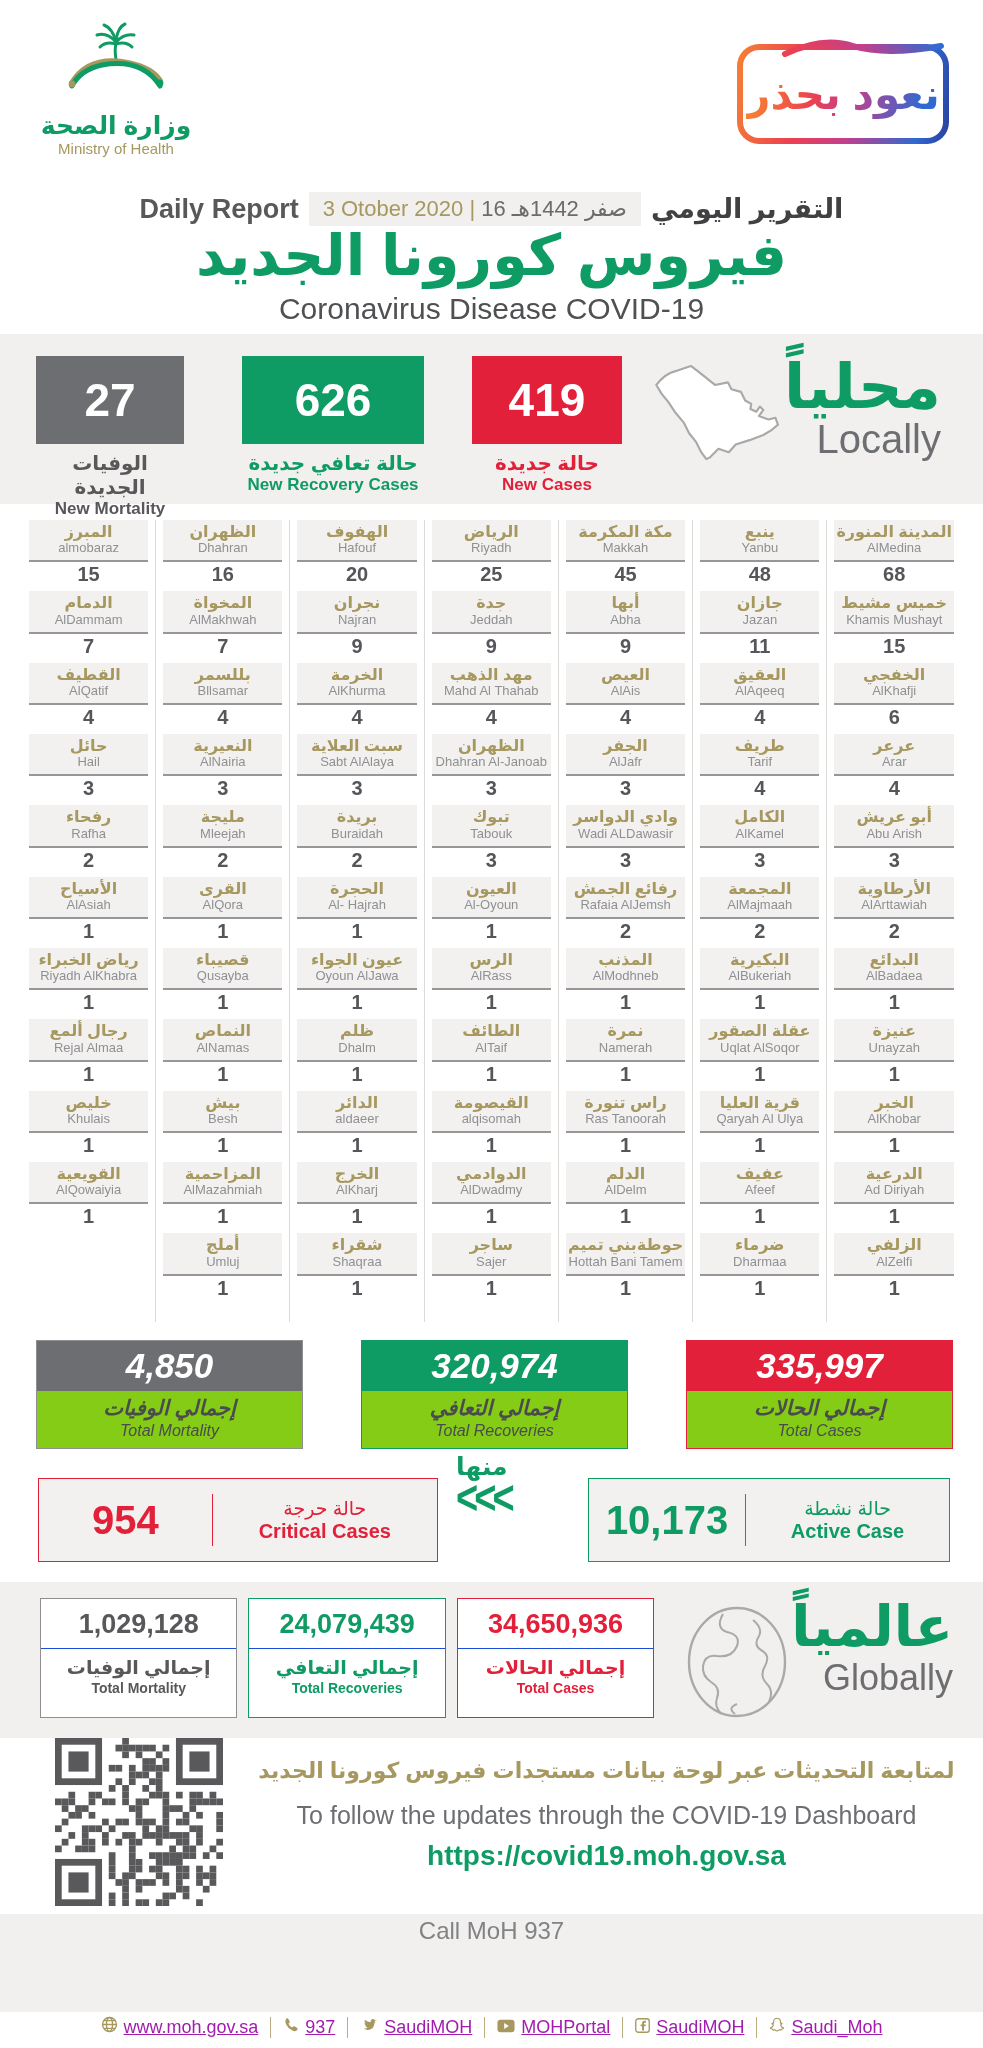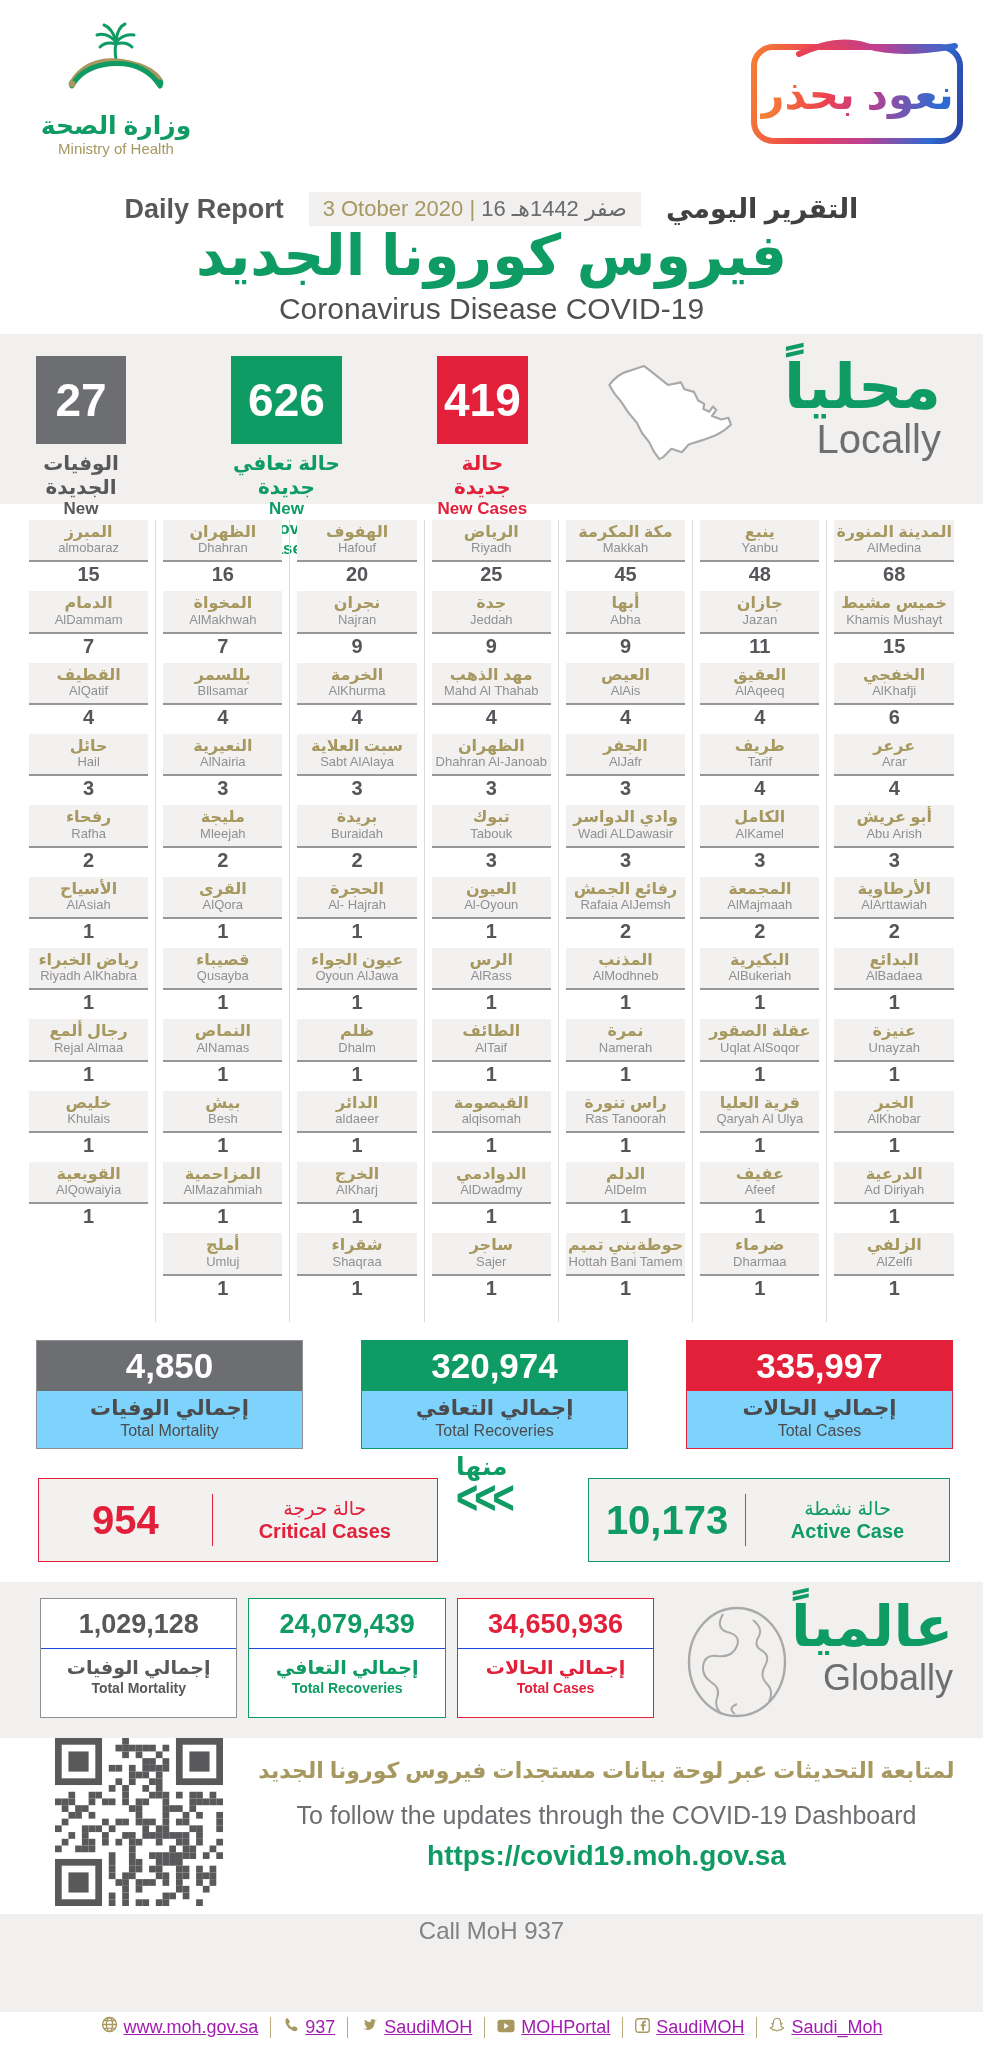--- a/index.html
+++ b/index.html
@@ -3,45 +3,45 @@
 <meta charset="utf-8">
 <style>
   html,body{margin:0;padding:0;background:#ffffff;}
   .page{position:relative;width:983px;height:2048px;background:#fff;overflow:hidden;
         font-family:"Liberation Sans","DejaVu Sans",sans-serif;color:#4a4a4c;}
 
   
   .logo{position:absolute;left:26px;top:20px;width:180px;text-align:center;}
   .logo-ar{color:#0f9b64;font-size:25px;font-weight:bold;line-height:1.05;}
   .logo-en{color:#a6985f;font-size:15px;margin-top:2px;}
-  .badge{position:absolute;right:20px;top:44px;width:212px;height:100px;}
+  .badge{position:absolute;right:34px;top:44px;width:212px;height:100px;}
   .badge-border{position:absolute;inset:0;border-radius:22px;
      background:linear-gradient(100deg,#f58233 0%,#ec4150 30%,#c23f8e 55%,#2f6ad1 85%,#2b3d9e 100%);}
   .badge-inner{position:absolute;inset:6px;background:#fff;border-radius:16px;
      display:flex;align-items:center;justify-content:center;}
   .badge-text{direction:rtl;font-size:42px;font-weight:bold;color:#c13a8a;white-space:nowrap;}
   @supports ((-webkit-background-clip:text) or (background-clip:text)){
     .badge-text{background:linear-gradient(100deg,#f58233 5%,#ec4150 35%,#c23f8e 55%,#2f6ad1 90%);
       -webkit-background-clip:text;background-clip:text;color:transparent;}
   }
   .badge-swoosh{position:absolute;top:-10px;left:8px;}
 
   .report-line{position:absolute;top:192px;left:0;right:0;display:flex;justify-content:center;
-      align-items:center;gap:25px;}
+      align-items:center;gap:10px;}
   .daily-report{font-size:27px;font-weight:bold;color:#58585a;}
   .date-box{background:#f1f0ee;padding:4px 14px;font-size:22px;color:#a6985f;white-space:nowrap;}
   .date-box .d-ar{color:#6b6b6d;}
   .report-ar{font-size:27px;font-weight:bold;color:#414143;direction:rtl;}
   .title-ar{position:absolute;top:222px;left:0;right:0;margin:0;text-align:center;direction:rtl;
       color:#0f9b64;font-size:57px;font-weight:bold;}
   .title-en{position:absolute;top:292px;left:0;right:0;text-align:center;color:#4f5052;font-size:30px;}
 
   
   .local-band{position:absolute;top:334px;left:0;right:0;height:170px;background:#f1f0ee;}
-  .local-inner{position:absolute;inset:0;padding:22px 36px 8px;display:flex;gap:47px;}
+  .local-inner{position:absolute;inset:0;padding:22px 36px 8px;display:flex;}
   .stat{text-align:center;}
   .stat-mortality{width:150px;}
   .stat-recovery{width:184px;margin-left:58px;}
   .stat-cases{width:152px;margin-left:48px;}
   .stat .rect{height:88px;display:flex;align-items:center;justify-content:center;
       color:#fff;font-size:46px;font-weight:bold;}
   .stat-mortality .rect{background:#6d6e71;}
   .stat-recovery .rect{background:#0f9b64;}
   .stat-cases .rect{background:#e2203a;}
   .stat .lar{font-size:20px;font-weight:bold;margin-top:7px;direction:rtl;}
@@ -59,21 +59,21 @@
   .city-col{flex:1;padding:0 7px;border-left:1px solid #dcdad6;}
   .city-col:first-child{border-left:none;}
   .cell{margin-bottom:3px;text-align:center;}
   .cell-head{background:#f2f1ef;padding:3px 2px 4px;border-bottom:2px solid #97979a;}
   .cell-head .ar{color:#a6985f;font-weight:bold;font-size:16px;line-height:1.15;direction:rtl;white-space:nowrap;}
   .cell-head .en{color:#8e9093;font-size:13px;line-height:1.15;white-space:nowrap;}
   .num{color:#55565a;font-weight:bold;font-size:20px;padding:1px 0 2px;}
 
   
   .totals{position:absolute;top:1340px;left:36px;right:30px;display:flex;justify-content:space-between;}
-  .tbox{width:265px;background:#7dd3fc;text-align:center;border:1px solid;}
+  .tbox{width:265px;background:#84cc16;text-align:center;border:1px solid;font-style:italic;}
   .tbox .thead{height:50px;color:#fff;font-size:35px;font-weight:bold;
       display:flex;align-items:center;justify-content:center;}
   .tbox .tlar{font-size:21px;font-weight:bold;color:#4b4b4d;margin-top:5px;direction:rtl;}
   .tbox .tlen{font-size:16px;color:#4b4b4d;padding-bottom:8px;margin-top:2px;}
   .t-gray{border-color:#8f8f91;} .t-gray .thead{background:#6d6e71;}
   .t-green{border-color:#0f9b64;} .t-green .thead{background:#0f9b64;}
   .t-red{border-color:#e2203a;} .t-red .thead{background:#e2203a;}
 
   
   .breakdown{position:absolute;top:1478px;left:38px;right:33px;height:92px;}

